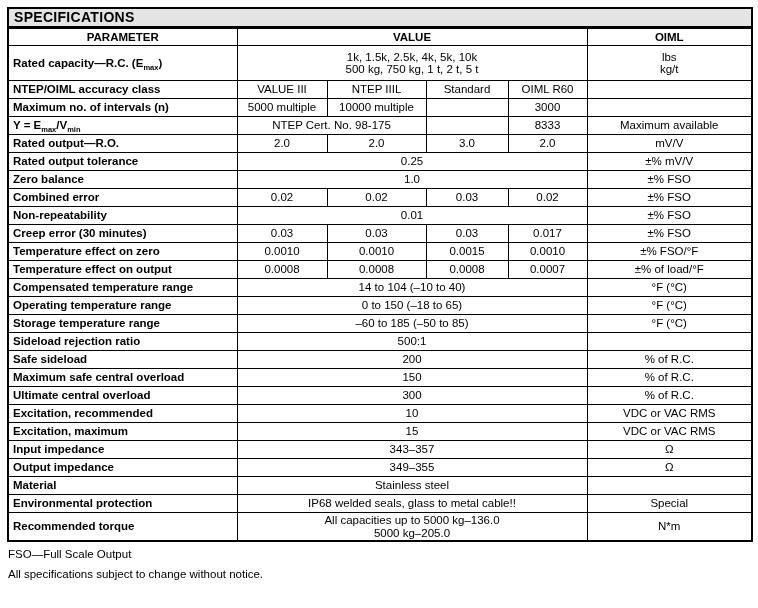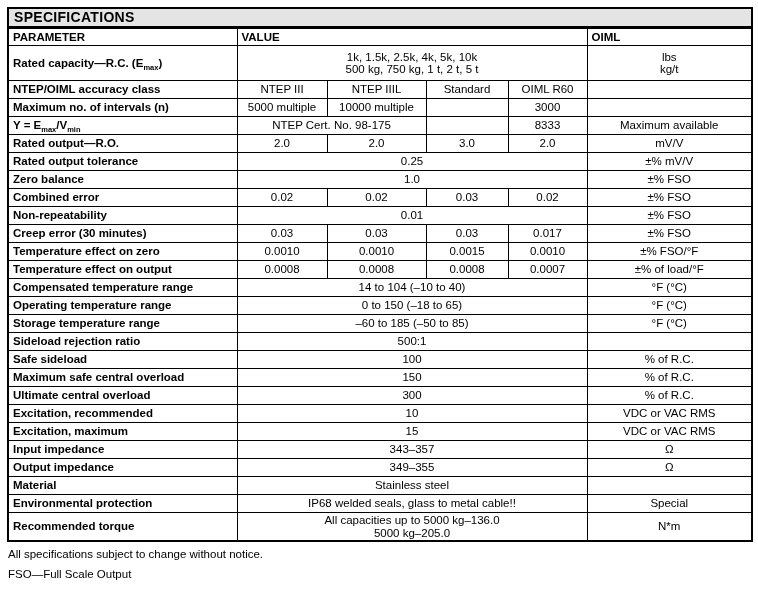--- a/index.html
+++ b/index.html
@@ -34,21 +34,21 @@
     border-bottom: 3px solid #000;
     font-size: 14px;
     font-weight: bold;
     letter-spacing: 0.3px;
     text-align: left;
     padding: 1px 4px 1px 5px;
     height: 15px;
   }
   tr.header-row td {
     font-weight: bold;
-    text-align: left;
+    text-align: center;
     height: 14px;
   }
   td.param {
     font-weight: bold;
     text-align: left;
     padding-left: 5px;
   }
   td.val, td.unit {
     text-align: center;
     white-space: pre-line;
@@ -94,21 +94,21 @@
     <tbody id="rows">
         <tr style="height: 35px;">
           <td class="param">Rated capacity—R.C. (E<sub>max</sub>)</td>
           <td class="val" colspan="4">1k, 1.5k, 2.5k, 4k, 5k, 10k
 500 kg, 750 kg, 1 t, 2 t, 5 t</td>
           <td class="unit">lbs
 kg/t</td>
         </tr>
         <tr>
           <td class="param">NTEP/OIML accuracy class</td>
-          <td class="val" colspan="1">NTEP III</td>
+          <td class="val" colspan="1">VALUE III</td>
           <td class="val" colspan="1">NTEP IIIL</td>
           <td class="val" colspan="1">Standard</td>
           <td class="val" colspan="1">OIML R60</td>
           <td class="unit"></td>
         </tr>
         <tr>
           <td class="param">Maximum no. of intervals (n)</td>
           <td class="val" colspan="1">5000 multiple</td>
           <td class="val" colspan="1">10000 multiple</td>
           <td class="val" colspan="1"></td>
@@ -192,21 +192,21 @@
           <td class="val" colspan="4">–60 to 185 (–50 to 85)</td>
           <td class="unit">°F (°C)</td>
         </tr>
         <tr>
           <td class="param">Sideload rejection ratio</td>
           <td class="val" colspan="4">500:1</td>
           <td class="unit"></td>
         </tr>
         <tr>
           <td class="param">Safe sideload</td>
-          <td class="val" colspan="4">100</td>
+          <td class="val" colspan="4">200</td>
           <td class="unit">% of R.C.</td>
         </tr>
         <tr>
           <td class="param">Maximum safe central overload</td>
           <td class="val" colspan="4">150</td>
           <td class="unit">% of R.C.</td>
         </tr>
         <tr>
           <td class="param">Ultimate central overload</td>
           <td class="val" colspan="4">300</td>
@@ -245,16 +245,16 @@
         <tr style="height: 24px;">
           <td class="param">Recommended torque</td>
           <td class="val" colspan="4">All capacities up to 5000 kg–136.0
 5000 kg–205.0</td>
           <td class="unit">N*m</td>
         </tr>
       </tbody>
   </table>
 
   <div class="footnotes">
+    <div>FSO—Full Scale Output</div>
     <div>All specifications subject to change without notice.</div>
-    <div>FSO—Full Scale Output</div>
   </div>
 </div>
 
 </body></html>

